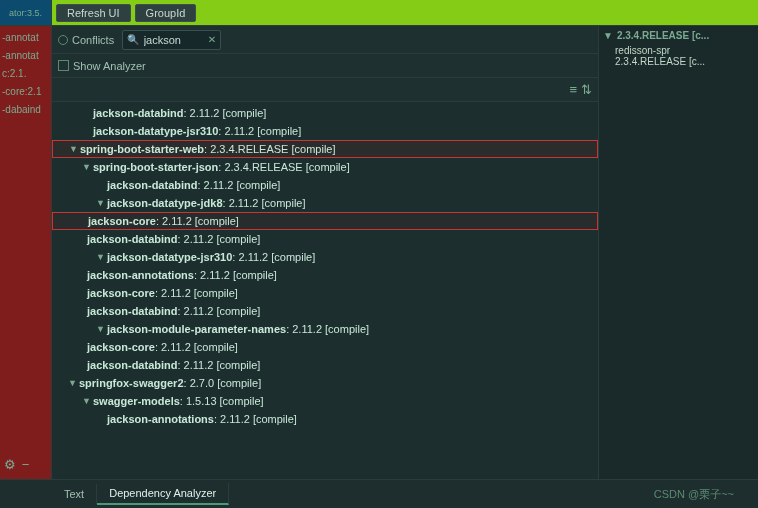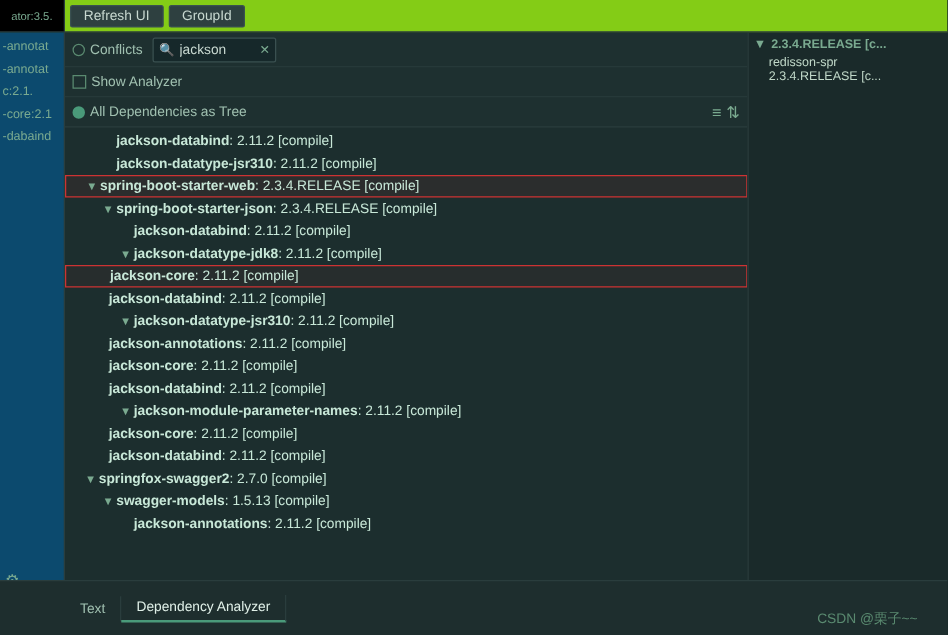--- a/index.html
+++ b/index.html
@@ -35,21 +35,21 @@
       border-radius: 2px;
     }
 
     
     .left-labels {
       position: absolute;
       left: 0;
       top: 26px;
       width: 52px;
       bottom: 28px;
-      background: #0c4a6e;
+      background: #7f1d1d;
       border-right: 1px solid #2a3d3d;
       padding: 4px 2px;
       display: flex;
       flex-direction: column;
       gap: 2px;
     }
 
     .left-label {
       font-size: 10px;
       color: #7aaa90;
@@ -257,21 +257,21 @@
       color: #c0d8c8;
       font-size: 10px;
     }
 
     
     .bottom-tabs {
       position: absolute;
       bottom: 0;
       left: 0;
       right: 0;
-      height: 44px;
+      height: 29px;
       background: #1e2e2e;
       border-top: 1px solid #2a3d3d;
       display: flex;
       align-items: center;
       padding: 0 52px;
       gap: 0;
     }
 
     .tab {
       padding: 4px 12px;
@@ -295,21 +295,21 @@
       color: #5a8a70;
     }
 
     
     .corner-label {
       position: absolute;
       left: 0;
       top: 0;
       height: 26px;
       width: 52px;
-      background: #000000;
+      background: #0c4a6e;
       border-right: 1px solid #2a3d3d;
       border-bottom: 1px solid #2a3d3d;
       display: flex;
       align-items: center;
       justify-content: center;
       font-size: 9px;
       color: #7aaa90;
       text-align: right;
     }
   </style>
@@ -353,24 +353,20 @@
   </div>
 
   <div class="filter-row2">
     <div class="checkbox-opt">
       <div class="checkbox-box"></div>
       <span>Show Analyzer</span>
     </div>
   </div>
 
   <div class="filter-row3">
-    <div class="radio-option">
-      <div class="radio-filled"></div>
-      <span>All Dependencies as Tree</span>
-    </div>
     <div class="sort-icons">
       <span class="sort-icon">≡</span>
       <span class="sort-icon">⇅</span>
     </div>
   </div>
 
   <div class="tree-content">
 
     <div class="tree-item indent-2">
       <span class="chevron"></span>

